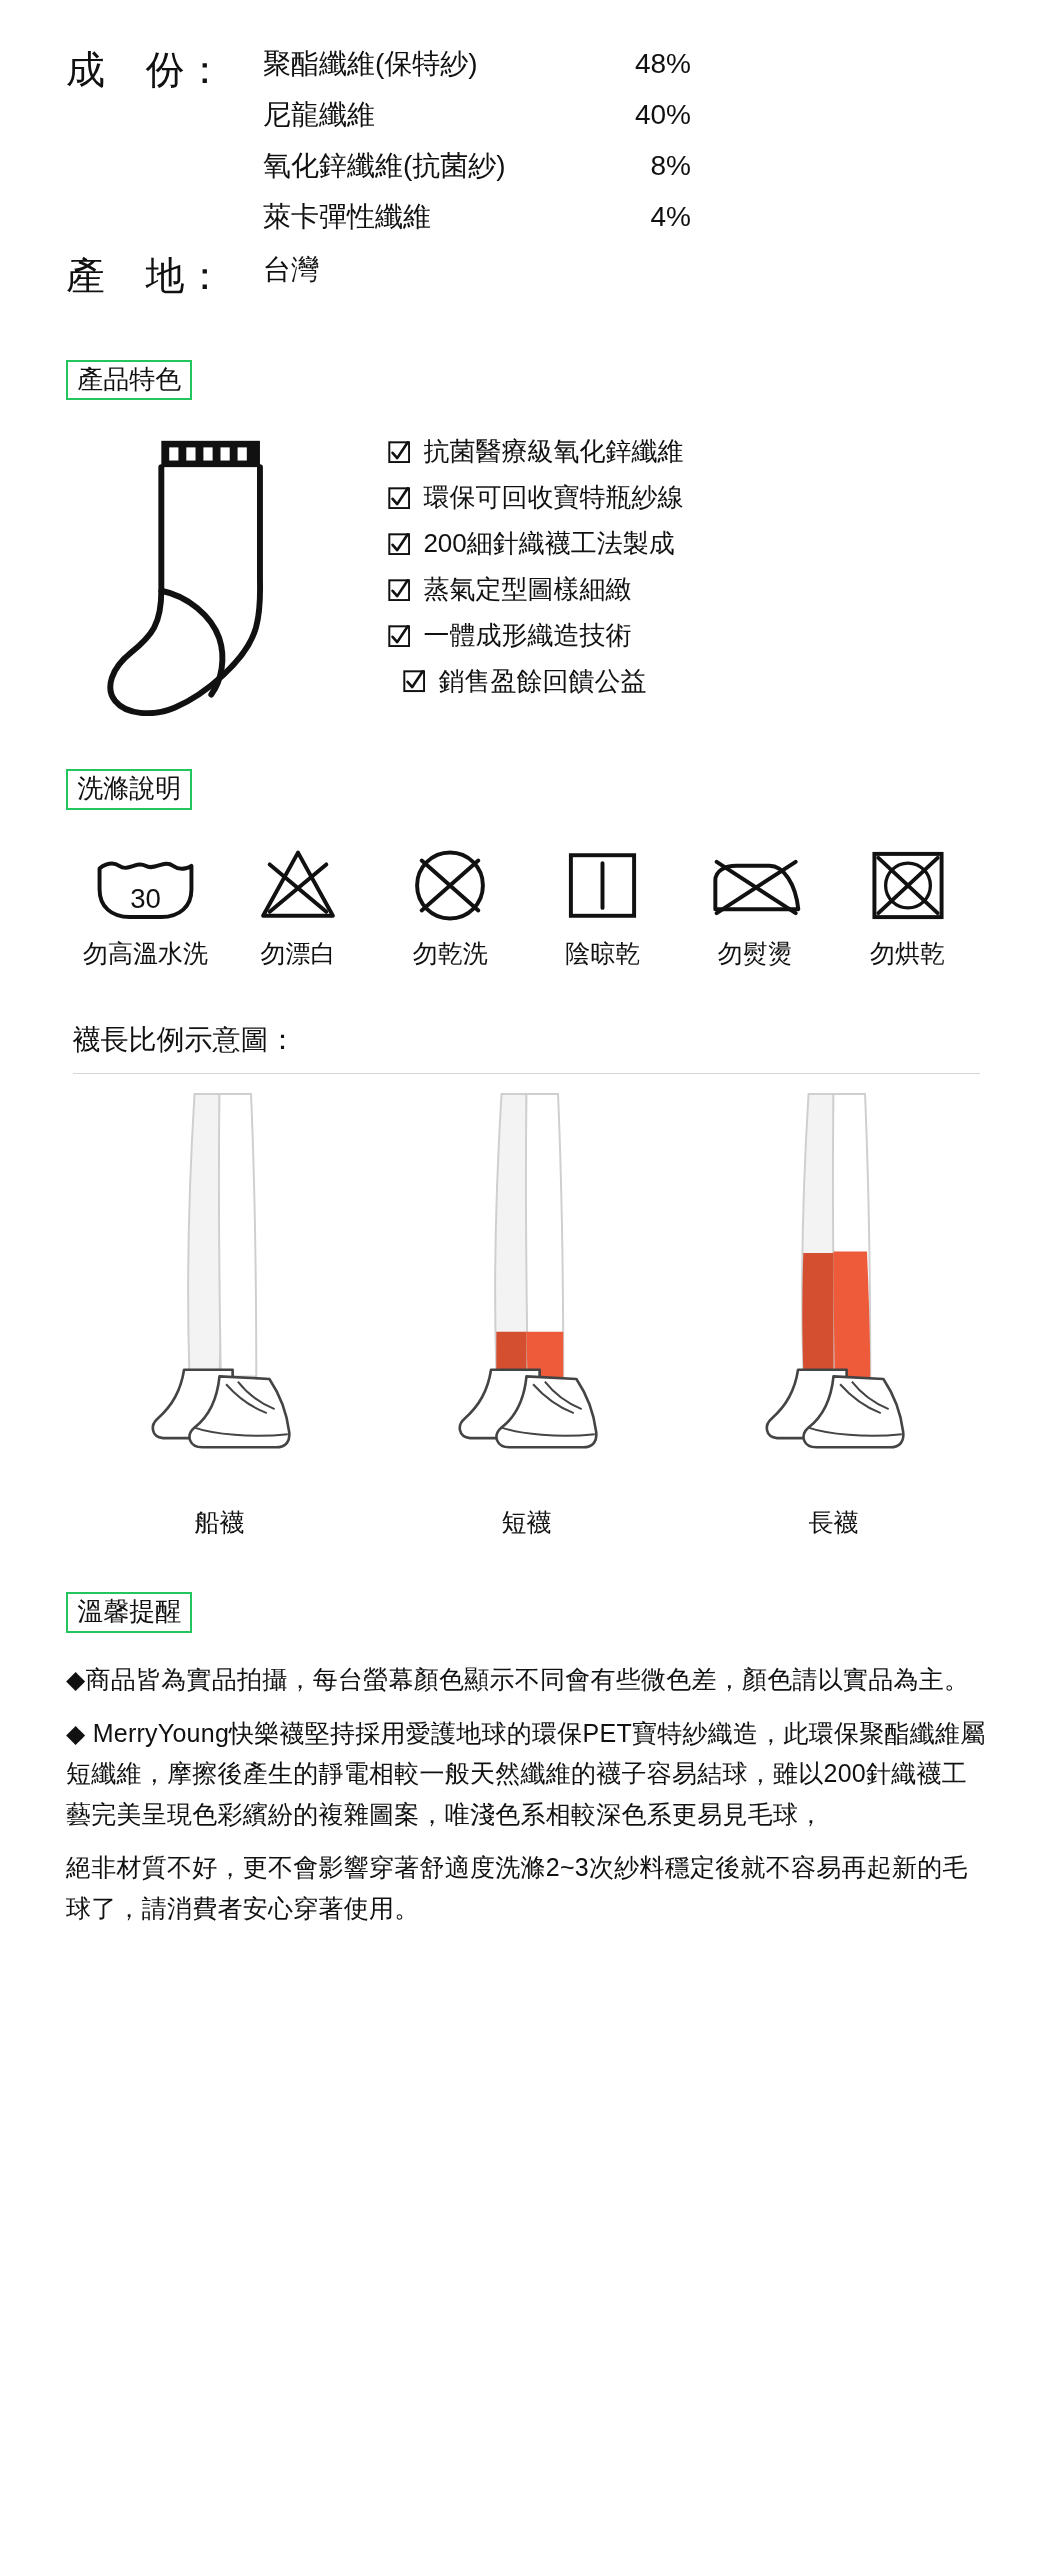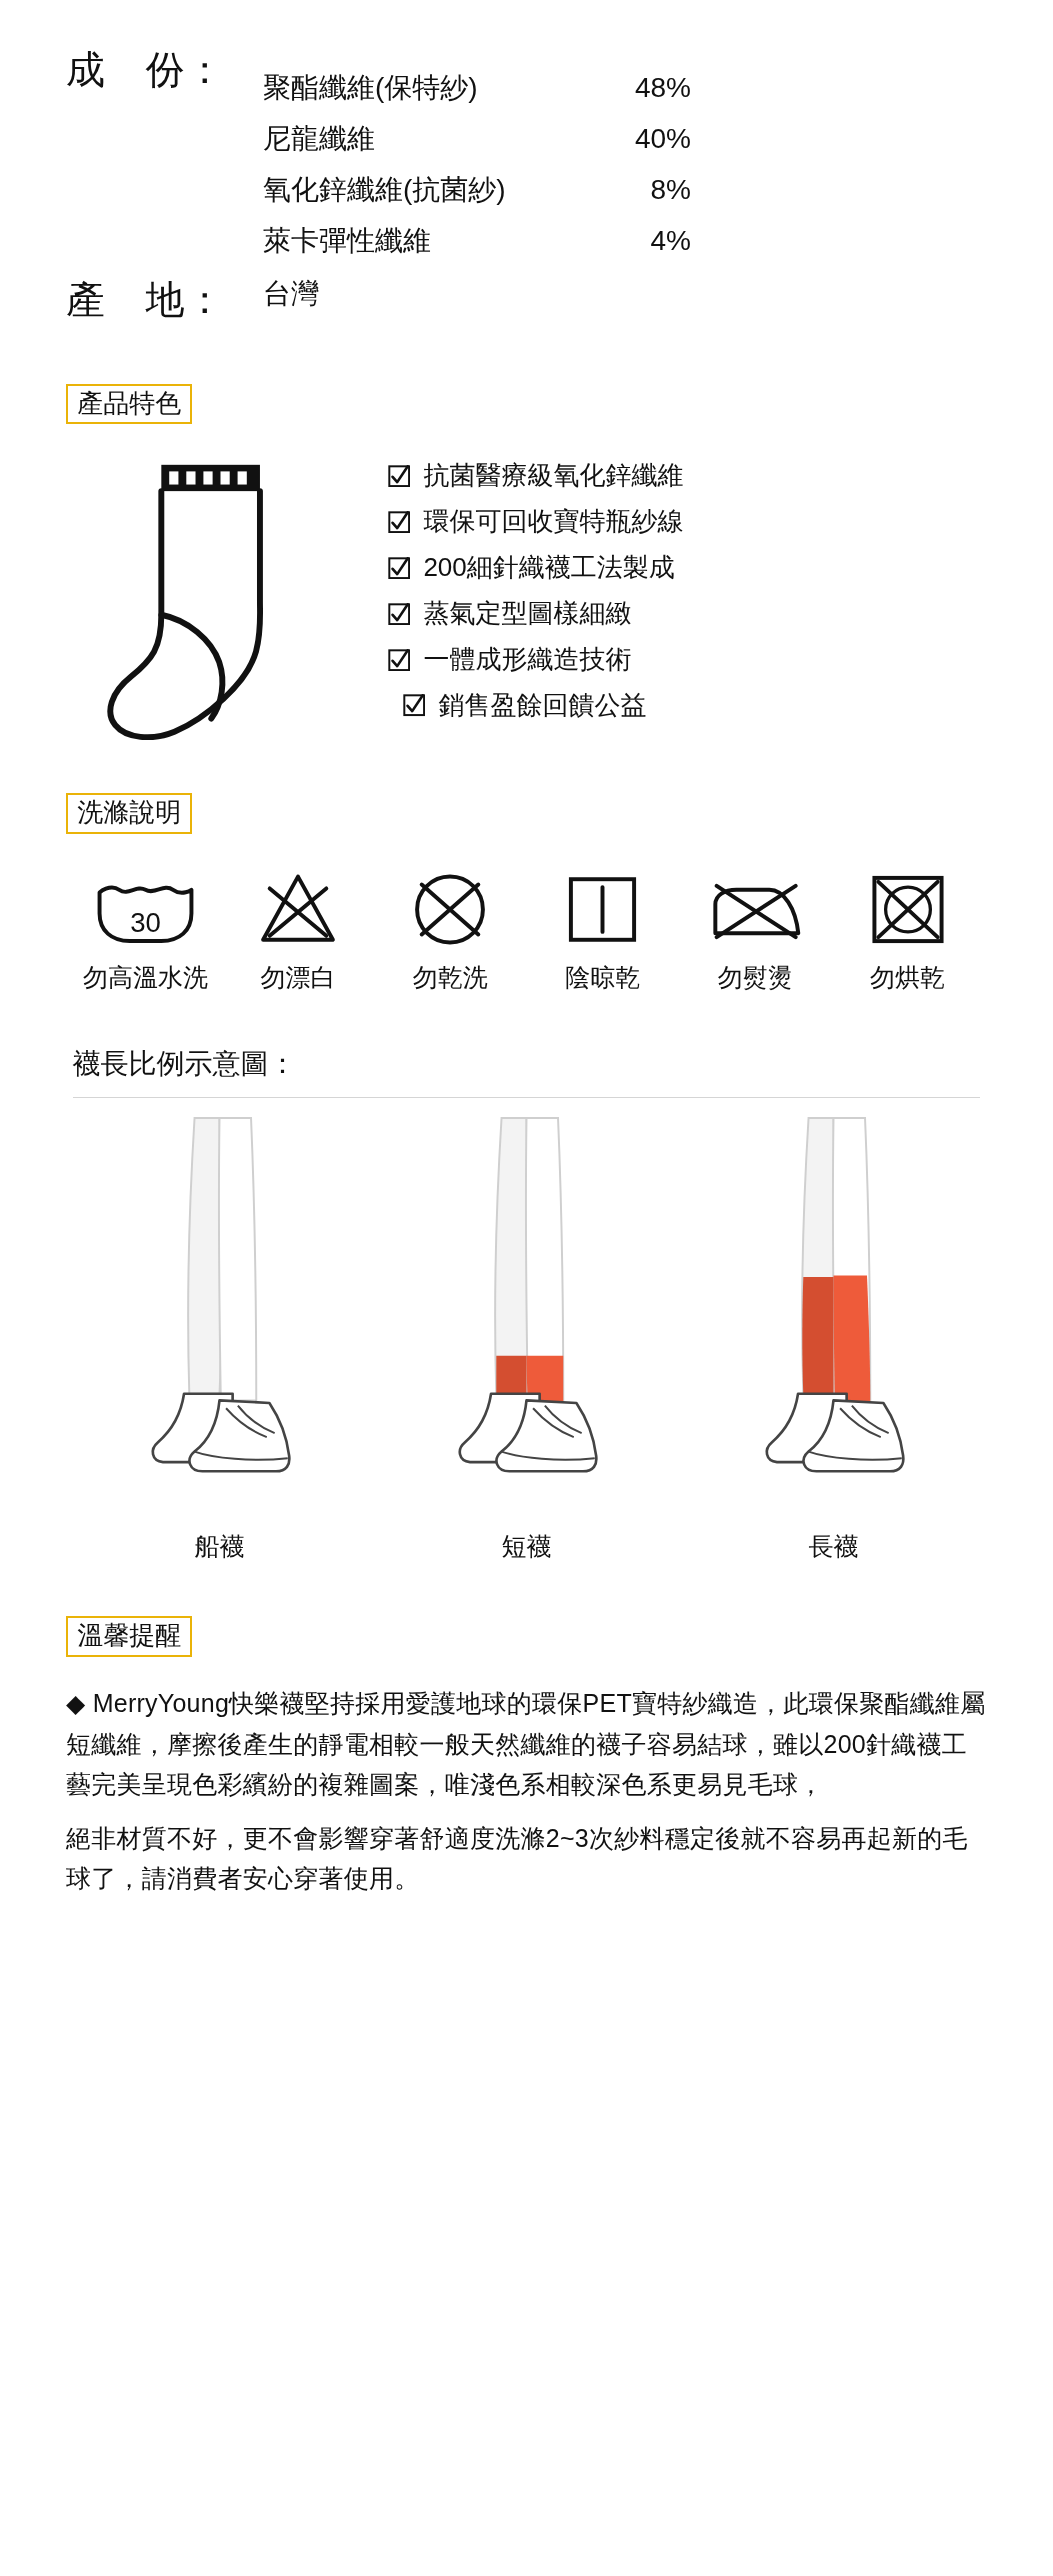--- a/index.html
+++ b/index.html
@@ -33,21 +33,20 @@
   .spec-label {
     width: 197px;
     flex: 0 0 197px;
     font-size: 39px;
     letter-spacing: 0.02em;
     line-height: 1.25;
     white-space: pre;
   }
   .spec-values {
     flex: 1 1 auto;
-    margin-top: 24px;
   }
   .spec-item {
     display: flex;
     align-items: baseline;
     margin-bottom: 14.5px;
     font-size: 28px;
     line-height: 1.3;
   }
   .spec-item:last-child { margin-bottom: 0; }
   .spec-item-name {
@@ -60,21 +59,21 @@
     width: 86px;
   }
   .spec-single {
     font-size: 28px;
     line-height: 1.3;
   }
 
   
   .section-head {
     display: inline-block;
-    border: 2px solid #eab308;
+    border: 2px solid #22c55e;
     padding: 4px 9.2px 6.6px 9.2px;
     font-size: 26px;
     line-height: 1;
     margin-bottom: 26px;
   }
   .section {
     margin-bottom: 53px;
   }
 
   
@@ -416,19 +415,20 @@
         </div>
         <div class="leg-label">長襪</div>
       </div>
 
     </div>
   </div>
 
   <div class="section" style="margin-bottom:0;">
     <div class="section-head">溫馨提醒</div>
     <div class="reminder-body">
+      <p class="reminder-p">◆商品皆為實品拍攝，每台螢幕顏色顯示不同會有些微色差，顏色請以實品為主。</p>
       <p class="reminder-p">◆ MerryYoung快樂襪堅持採用愛護地球的環保PET寶特紗織造，此環保聚酯纖維屬短纖維，摩擦後產生的靜電相較一般天然纖維的襪子容易結球，雖以200針織襪工藝完美呈現色彩繽紛的複雜圖案，唯淺色系相較深色系更易見毛球，</p>
       <p class="reminder-p">絕非材質不好，更不會影響穿著舒適度洗滌2~3次紗料穩定後就不容易再起新的毛球了，請消費者安心穿著使用。</p>
     </div>
   </div>
 
 </div>
 
 
 </body></html>

